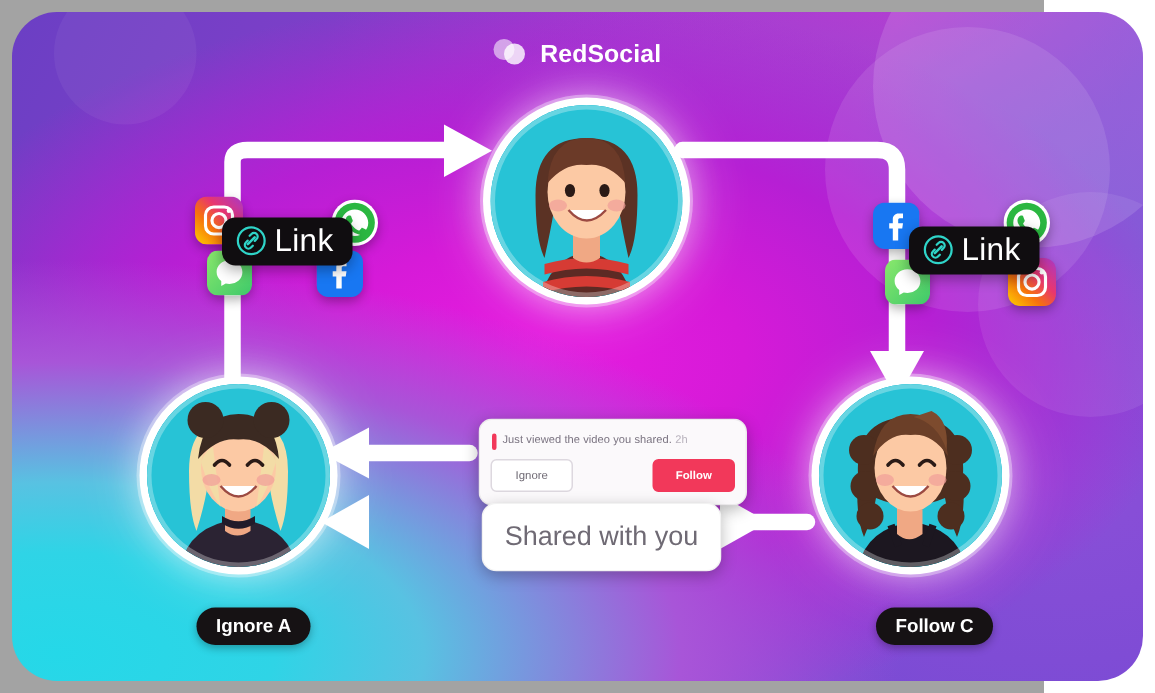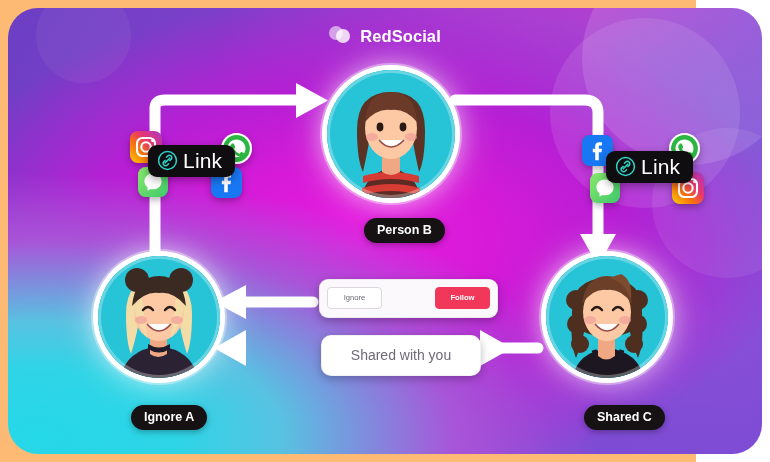--- a/index.html
+++ b/index.html
@@ -1,21 +1,21 @@
 <!DOCTYPE html>
 <html><head>
 <meta charset="utf-8">
 <style>
   html,body{margin:0;padding:0;background:#ffffff;}
   body{width:770px;height:462px;overflow:hidden;font-family:"Liberation Sans",sans-serif;}
 
   
   .frame{
     position:relative;width:696px;height:462px;box-sizing:border-box;
-    background:#fdba74;
+    background:#a3a3a3;
   }
   .canvas{
     position:absolute;left:8px;top:8px;width:754px;height:446px;
     border-radius:30px;overflow:hidden;
     background:
       radial-gradient(120% 95% at 4% 96%, #25d8e8 0%, #2fd4e6 16%, #58c2e2 27%, #a855d8 46%, rgba(168,85,216,0) 62%),
       radial-gradient(85% 80% at 46% 52%, #e81ce0 0%, #d61ad8 22%, #b61fd4 42%, rgba(160,40,200,0) 68%),
       radial-gradient(110% 120% at 92% 70%, #8b4fd8 0%, #7b4bd4 30%, rgba(123,75,212,0) 70%),
       linear-gradient(118deg,#6b3fc4 0%, #7d3fc8 22%, #a63ad0 42%, #c43bd0 60%, #8f47d6 78%, #7a54d8 100%);
   }
@@ -103,21 +103,21 @@
   .notif-txt{font-size:7.4px;color:#7a7380;line-height:9px;letter-spacing:.05px;}
   .notif-txt .tstamp{color:#b8b2bd;}
   .notif-btns{display:flex;gap:5px;}
   .nbtn{flex:1;text-align:center;font-size:7.6px;border-radius:4px;padding:5px 12px 6px;}
   .nbtn.ignore{background:#ffffff;color:#6f6a74;border:1px solid #ddd8df;}
   .nbtn.follow{background:#f2385a;color:#ffffff;border:1px solid #f2385a;font-weight:bold;margin-left:48px;}
 
   .shared{
     position:absolute;left:313px;top:327px;width:158px;z-index:24;
     background:#ffffff;border-radius:10px;padding:11px 0 12px;
-    text-align:center;font-size:14px;color:#6f6a74;
+    text-align:center;font-size:18px;color:#6f6a74;
     box-shadow:0 3px 10px rgba(0,0,0,.26);
     border:1px solid rgba(0,0,0,.05);
   }
 </style>
 </head>
 <body>
 
 <div class="frame">
   <div class="canvas">
 
@@ -178,21 +178,20 @@
           <ellipse cx="76" cy="57" rx="3.4" ry="4.4" fill="#2a1a16"></ellipse>
 
           <ellipse cx="45" cy="67" rx="6" ry="4" fill="#f2a09a" opacity=".75"></ellipse>
           <ellipse cx="84" cy="67" rx="6" ry="4" fill="#f2a09a" opacity=".75"></ellipse>
 
           <path d="M52 70 q12 14 25 0 z" fill="#ffffff"></path>
           <path d="M52 70 q12 14 25 0" fill="none" stroke="#9c4a42" stroke-width="1.6"></path>
         </svg>
       </div>
     </div>
-    <div class="name-pill np-b">Person B</div>
 
     <div class="avatar av-a">
       <div class="ring">
         <svg viewBox="0 0 122 122" width="122" height="122">
           <rect width="122" height="122" fill="#27c3d6"></rect>
 
           <path d="M22 122 q6-28 39-32 q33 4 39 32 z" fill="#2b2333"></path>
 
           <path d="M52 82 h17 v16 q-9 6-17 0 z" fill="#f0a884"></path>
 
@@ -250,21 +249,21 @@
           <path d="M67 54 q5-6 10 0" fill="none" stroke="#2a1a16" stroke-width="2.4" stroke-linecap="round"></path>
 
           <ellipse cx="44" cy="64" rx="6" ry="4" fill="#f2a09a" opacity=".75"></ellipse>
           <ellipse cx="79" cy="64" rx="6" ry="4" fill="#f2a09a" opacity=".75"></ellipse>
 
           <path d="M49 68 q12 14 24 0 z" fill="#ffffff"></path>
           <path d="M49 68 q12 14 24 0" fill="none" stroke="#9c4a42" stroke-width="1.6"></path>
         </svg>
       </div>
     </div>
-    <div class="name-pill np-c">Shared C</div>
+    <div class="name-pill np-c">Follow C</div>
 
     <div class="linkbadge lb-left">
 
       <div class="sico" style="left:-18px;top:-14px;">
         <svg width="32" height="32" viewBox="0 0 32 32">
           <defs>
               <linearGradient id="igL" x1="0" y1="1" x2="1" y2="0">
             <stop offset="0%" stop-color="#fdd000"></stop>
                 <stop offset="35%" stop-color="#f7720d"></stop>
             <stop offset="62%" stop-color="#e8366f"></stop>
@@ -371,20 +370,24 @@
           <circle cx="12" cy="12" r="10.2" fill="none" stroke="#2fd4c8" stroke-width="1.7"></circle>
           <path d="M9.4 14.6l5.2-5.2" stroke="#2fd4c8" stroke-width="1.9" stroke-linecap="round" fill="none"></path>
           <path d="M10.8 8.2l1.4-1.4a2.7 2.7 0 0 1 3.9 3.9l-1.4 1.4" stroke="#2fd4c8" stroke-width="1.7" stroke-linecap="round" fill="none"></path>
           <path d="M13.2 15.8l-1.4 1.4a2.7 2.7 0 0 1-3.9-3.9l1.4-1.4" stroke="#2fd4c8" stroke-width="1.7" stroke-linecap="round" fill="none"></path>
         </svg>
         <span class="lbl">Link</span>
       </div>
     </div>
 
     <div class="notif">
+      <div class="notif-row">
+        <span class="notif-dot"></span>
+        <span class="notif-txt"><span>Just viewed the video you shared.</span> <span class="tstamp">2h</span></span>
+      </div>
       <div class="notif-btns">
         <div class="nbtn ignore">Ignore</div>
         <div class="nbtn follow">Follow</div>
       </div>
     </div>
 
     <div class="shared">Shared with you</div>
 
   </div>
 </div>

